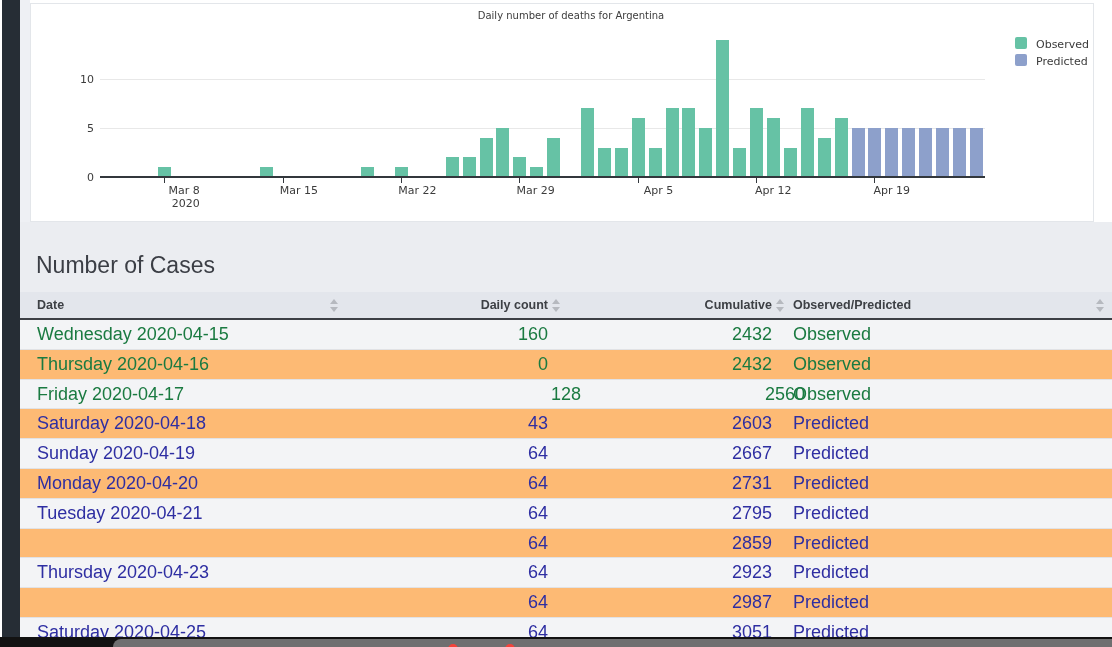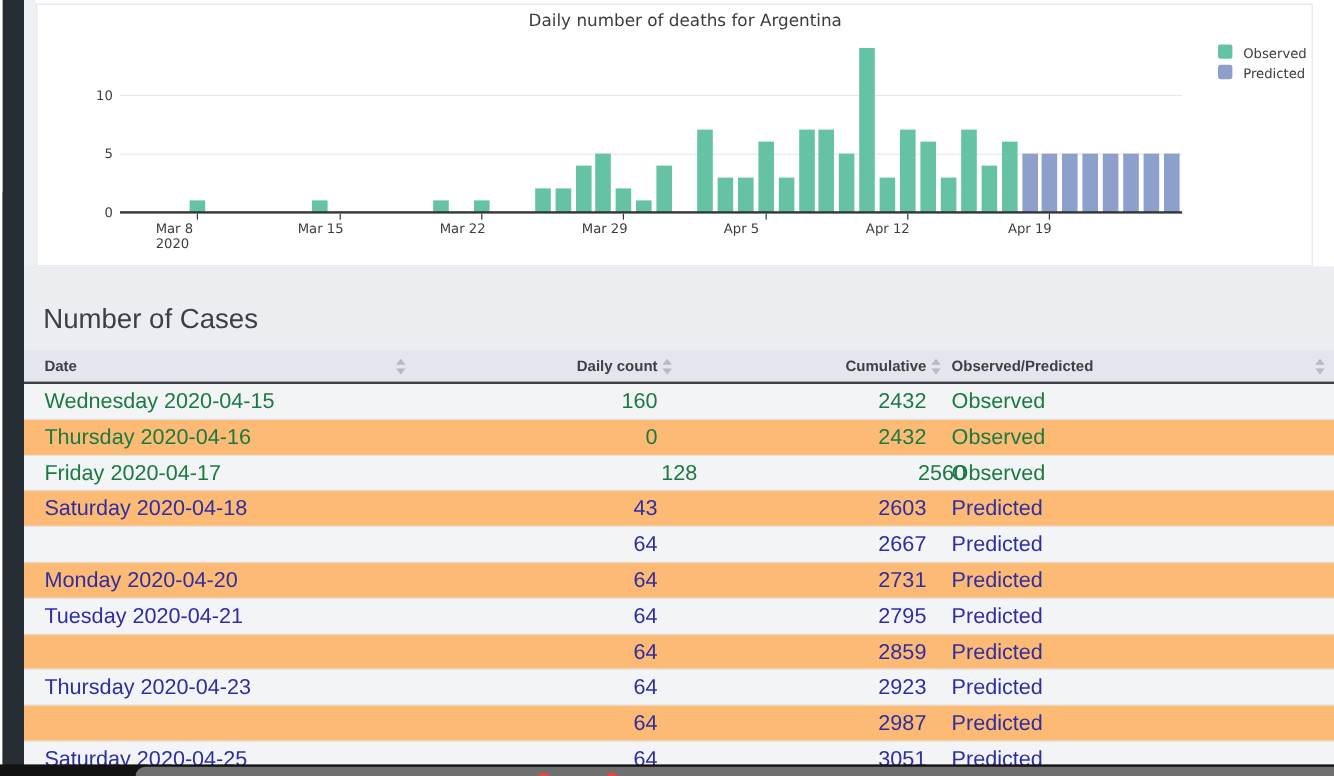--- a/index.html
+++ b/index.html
@@ -9,26 +9,26 @@
 
   
   #left-strip{left:2px;top:0;width:18px;height:647px;background:#262d35;}
   #left-gutter{left:20px;top:0;width:10px;height:647px;background:#eef0f4;}
   #lower-section{left:20px;top:222px;width:1092px;height:425px;background:#ebedf1;}
 
   
   #chart-card{left:30px;top:3px;width:1064px;height:219px;background:#ffffff;
               border:1px solid #e3e6ea;box-sizing:border-box;}
   .chart-title{top:10px;left:571px;transform:translateX(-50%);white-space:nowrap;
-               font-family:"DejaVu Sans",sans-serif;font-size:14px;color:#3c3c3c;}
+               font-family:"DejaVu Sans",sans-serif;font-size:10px;color:#3c3c3c;}
   .gridline{height:1px;background:#e8e8e8;left:100px;width:885px;}
   .x-axis{left:100px;width:885px;top:176px;height:2px;background:#32373c;}
   .ytick-label{width:40px;text-align:right;font-family:"DejaVu Sans",sans-serif;
                font-size:11px;color:#3c3c3c;height:13px;line-height:13px;}
-  .xtick-label{width:70px;text-align:left;font-family:"DejaVu Sans",sans-serif;
+  .xtick-label{width:70px;text-align:right;font-family:"DejaVu Sans",sans-serif;
                font-size:11px;color:#3c3c3c;height:13px;line-height:13px;}
   .tick-mark{width:1px;height:5px;background:#32373c;top:178px;}
   .legend-item{height:14px;}
   .legend-swatch{width:12px;height:12px;border-radius:2px;}
   .legend-label{font-family:"DejaVu Sans",sans-serif;font-size:11px;color:#3b3b3b;
                 line-height:13px;}
 
   
   #cases-heading{left:36px;top:252px;font-size:23px;font-weight:500;color:#3b3e45;}
   #table-header{left:20px;top:292px;width:1092px;height:26px;background:#e3e6ec;}
@@ -176,20 +176,21 @@
         <div class="cell" style="right: 340px;">2560</div>
         <div class="cell" style="left: 773px;">Observed</div>
       </div>
       <div class="trow plain pred-row" style="top: 409.4px;">
         <div class="cell" style="left: 17px;">Saturday 2020-04-18</div>
         <div class="cell" style="right: 564px;">43</div>
         <div class="cell" style="right: 340px;">2603</div>
         <div class="cell" style="left: 773px;">Predicted</div>
       </div>
       <div class="trow striped pred-row" style="top: 439.2px;">
+        <div class="cell" style="left: 17px;">Sunday 2020-04-19</div>
         <div class="cell" style="right: 564px;">64</div>
         <div class="cell" style="right: 340px;">2667</div>
         <div class="cell" style="left: 773px;">Predicted</div>
       </div>
       <div class="trow plain pred-row" style="top: 469px;">
         <div class="cell" style="left: 17px;">Monday 2020-04-20</div>
         <div class="cell" style="right: 564px;">64</div>
         <div class="cell" style="right: 340px;">2731</div>
         <div class="cell" style="left: 773px;">Predicted</div>
       </div>

